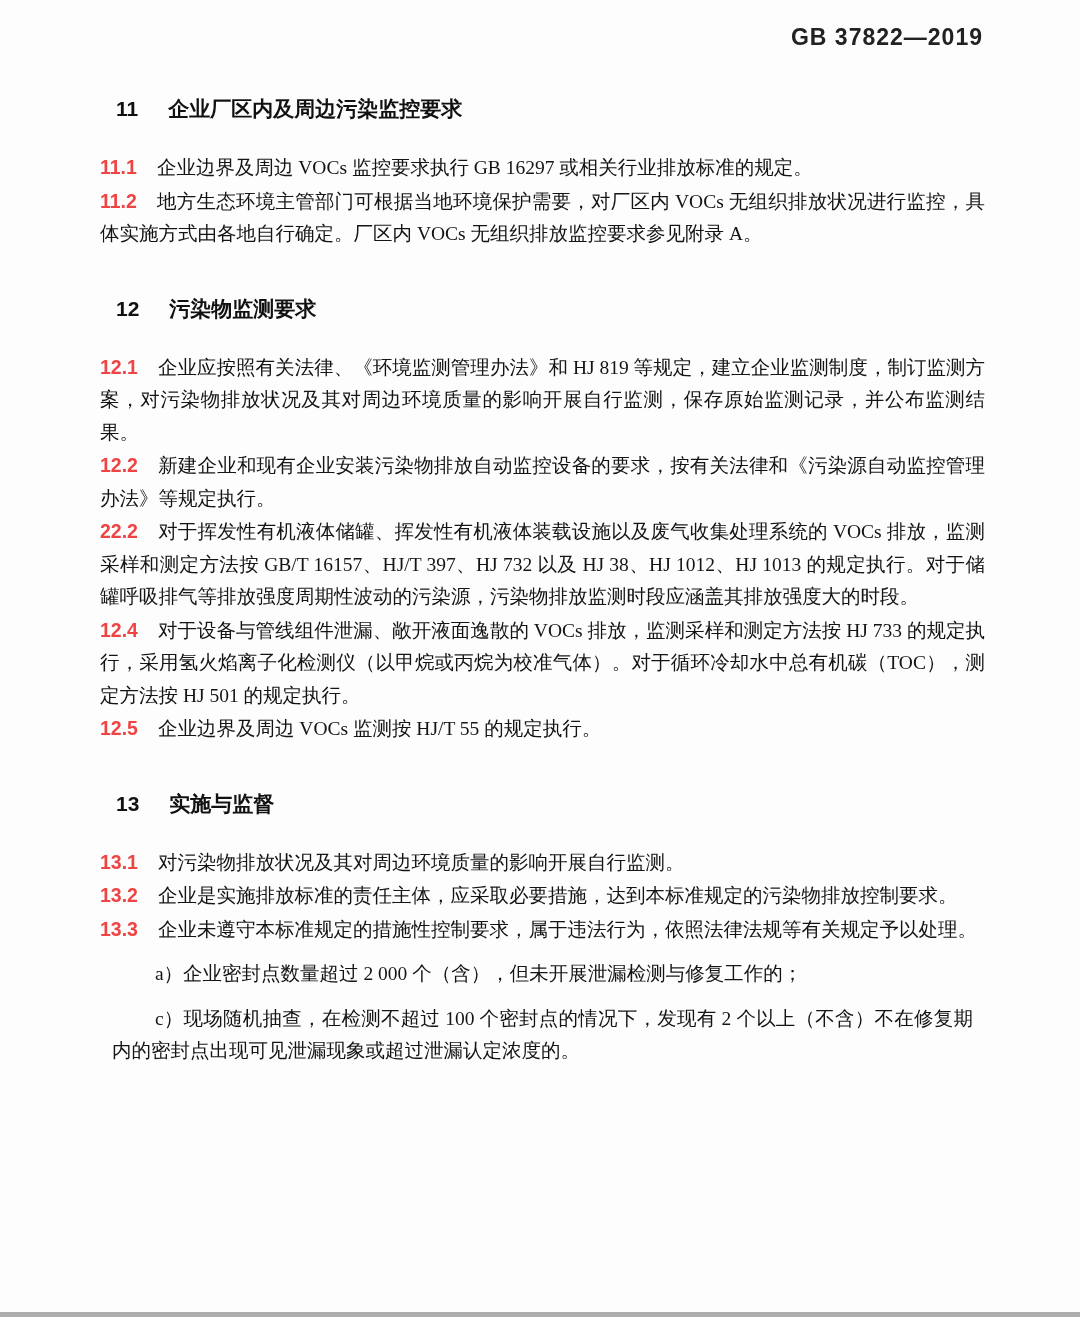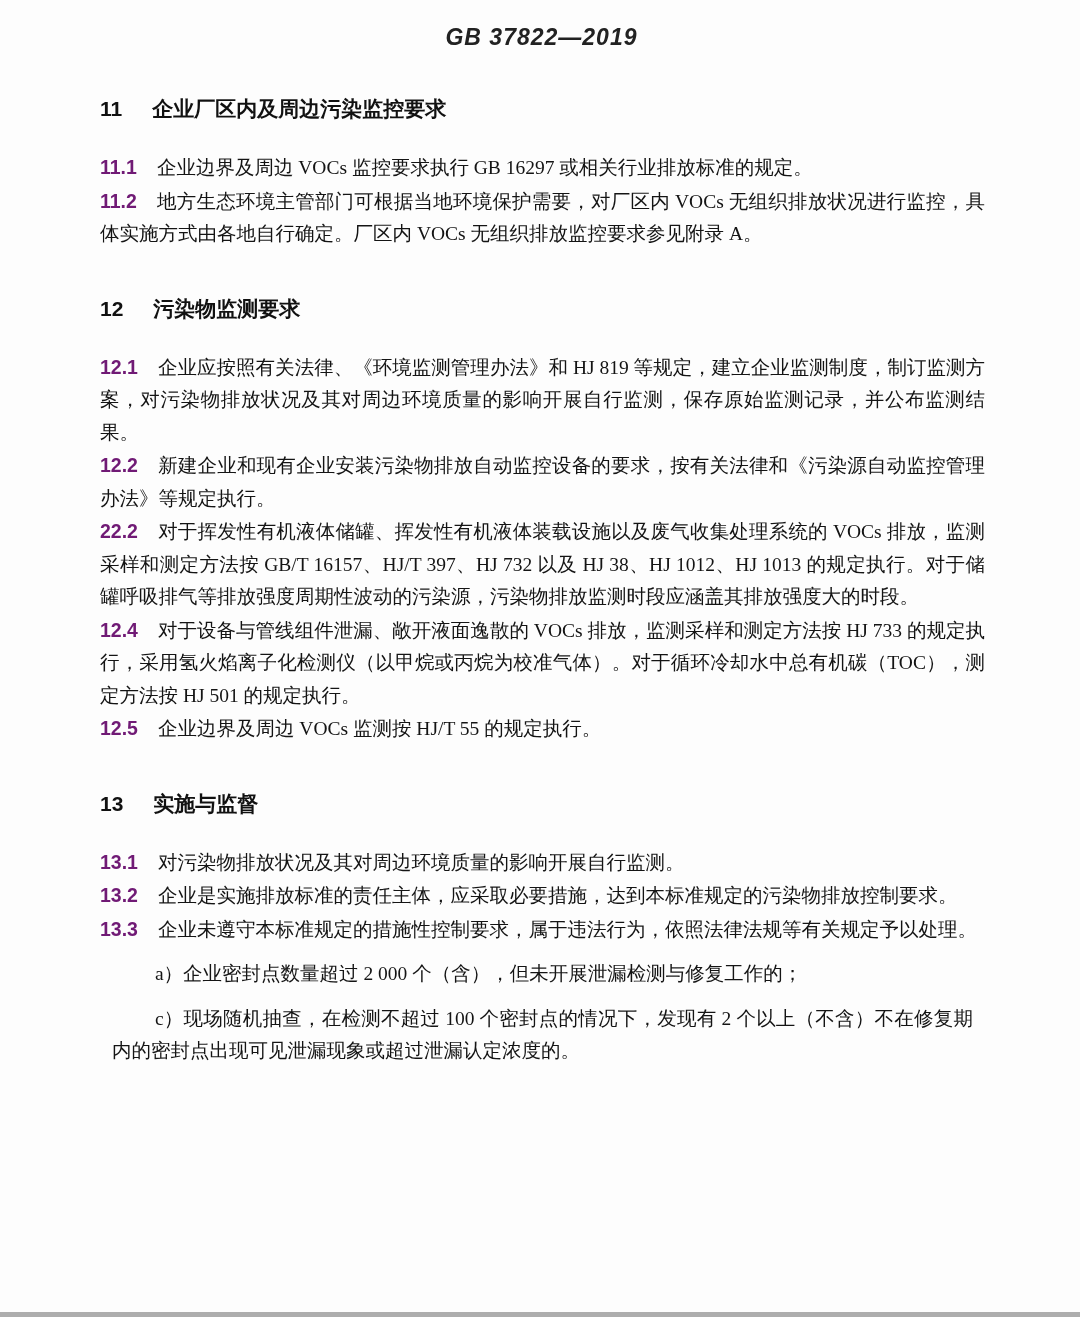--- a/index.html
+++ b/index.html
@@ -13,51 +13,50 @@
     height: 1317px;
     background: #fdfdfd;
     overflow: hidden;
     font-family: "Liberation Serif", "DejaVu Serif", serif;
     color: #1c1c1c;
   }
   .content {
     padding: 24px 95px 0 100px;
   }
   .doc-header {
-    text-align: center;
+    text-align: right;
     font-family: "Liberation Sans", "DejaVu Sans", sans-serif;
     font-weight: bold;
     font-size: 23px;
     letter-spacing: 1px;
     color: #222;
     padding-right: 2px;
-    font-style: italic;
   }
   .section-heading {
     font-family: "Liberation Sans", "DejaVu Sans", sans-serif;
     font-weight: bold;
     font-size: 21px;
     color: #111;
-    margin: 44px 0 28px 0;
+    margin: 44px 0 28px 16px;
   }
   .section-heading .sec-num {
     display: inline-block;
     margin-right: 30px;
   }
   .clause {
     font-size: 19.5px;
     line-height: 32.5px;
     text-align: justify;
     margin: 0;
     color: #141414;
   }
   .clause .cnum {
     font-family: "Liberation Sans", "DejaVu Sans", sans-serif;
     font-weight: bold;
-    color: #701a75;
+    color: #ef4444;
     margin-right: 20px;
     white-space: nowrap;
   }
   .sub-item {
     font-size: 19.5px;
     line-height: 32.5px;
     text-align: justify;
     margin: 12px;
     text-indent: 2.2em;
     color: #141414;

